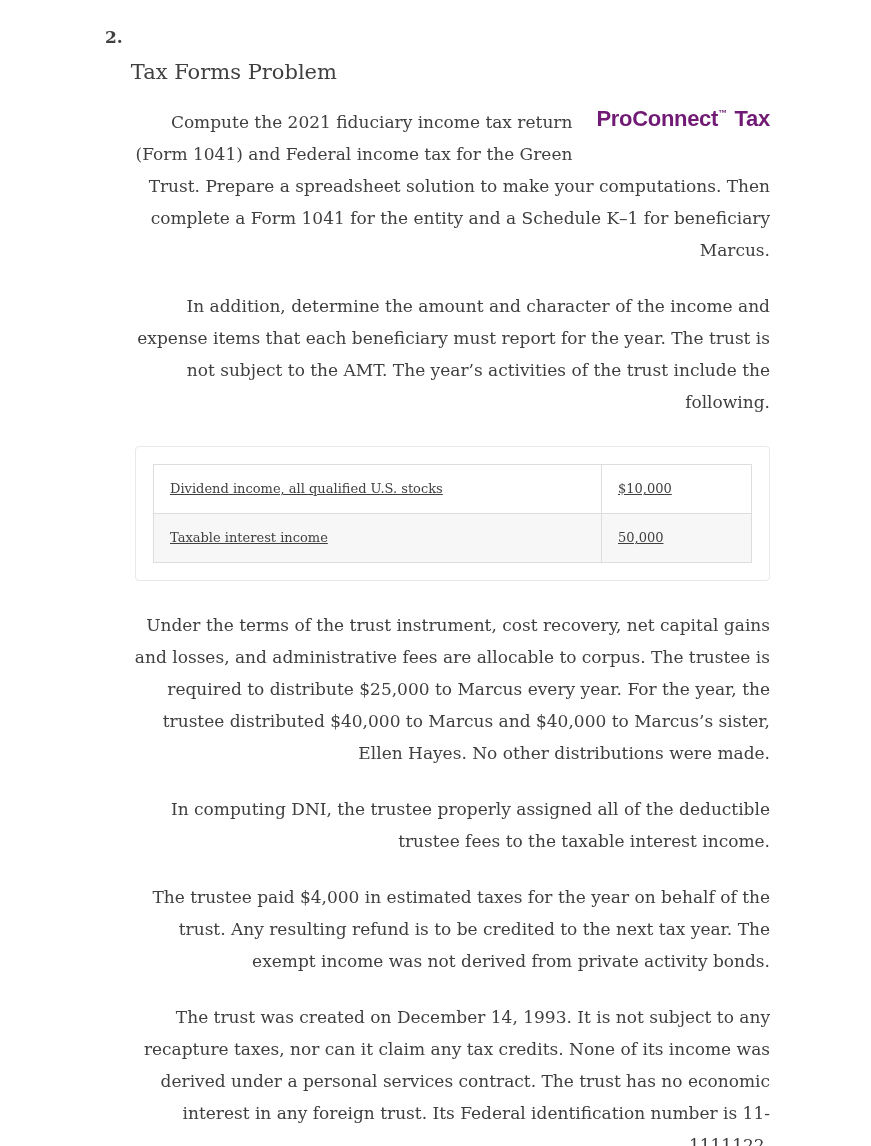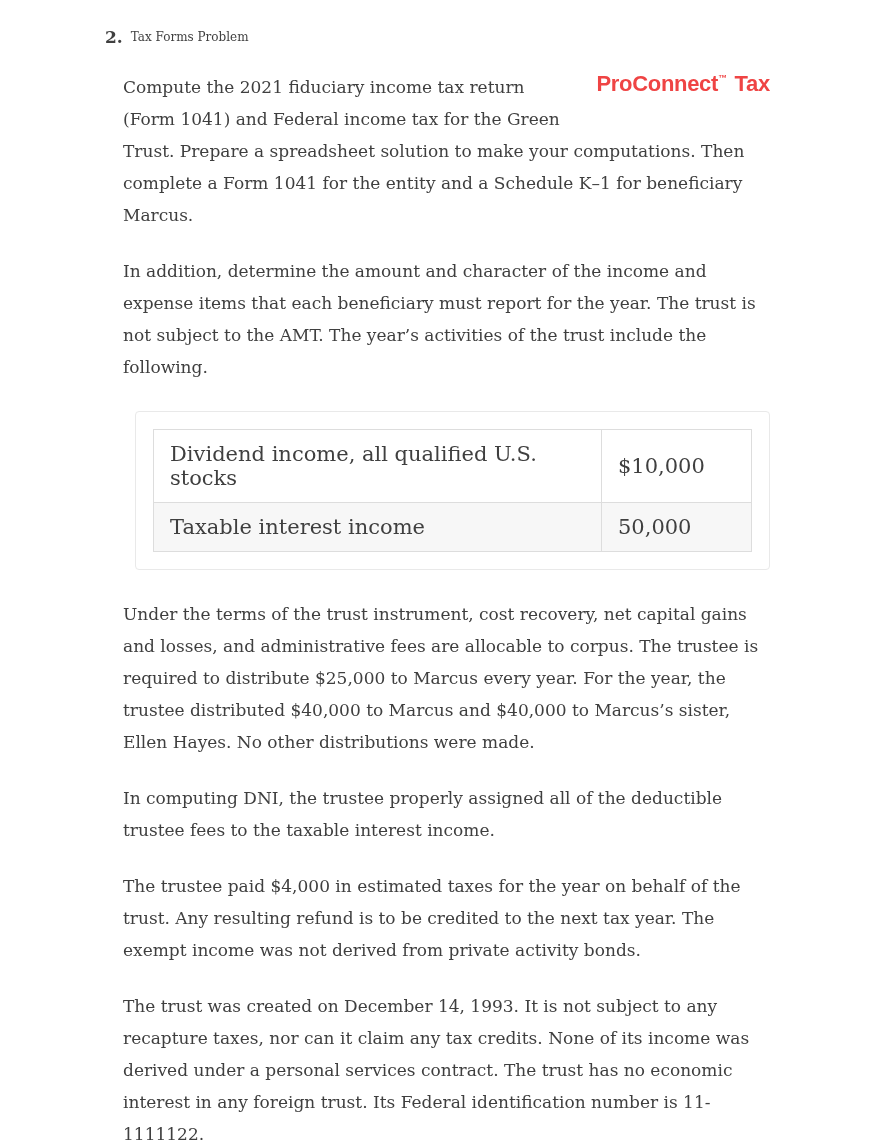--- a/index.html
+++ b/index.html
@@ -17,61 +17,63 @@
   .heading-row {
     display: flex;
     font-size: 17px;
     line-height: 24px;
   }
   .list-number {
     font-weight: 700;
     margin-right: 8px;
   }
   .page-title {
-    font-size: 12px;
+    font-size: 21px;
     font-weight: 400;
+    margin-top: 35px;
   }
   .body-content {
     margin-left: 18px;
     margin-top: 22px;
   }
   .brand-logo {
     float: right;
     margin: -8px 0 10px 24px;
     font-family: "Liberation Sans", sans-serif;
     font-weight: 700;
     font-size: 22px;
-    color: #ef4444;
+    color: #701a75;
     letter-spacing: -0.3px;
     line-height: 30px;
   }
   .brand-logo .tm {
     font-size: 9px;
     vertical-align: 10px;
     font-weight: 700;
     margin-right: 2px;
   }
   p.para {
     font-size: 17px;
     line-height: 32px;
     margin-bottom: 24px;
-    text-align: left;
+    text-align: right;
   }
   .table-wrapper {
     clear: both;
     margin: 28px 0 28px 12px;
     border: 1px solid #e9e9e9;
     border-radius: 4px;
     padding: 17px;
     background: #ffffff;
   }
   table.income-table {
     width: 100%;
     border-collapse: collapse;
-    font-size: 21px;
+    font-size: 13px;
+    text-decoration: underline;
   }
   table.income-table td {
     border: 1px solid #dddddd;
     padding: 12px 16px;
     line-height: 24px;
     height: 49px;
   }
   table.income-table tr:nth-child(even) td {
     background: #f7f7f7;
   }

